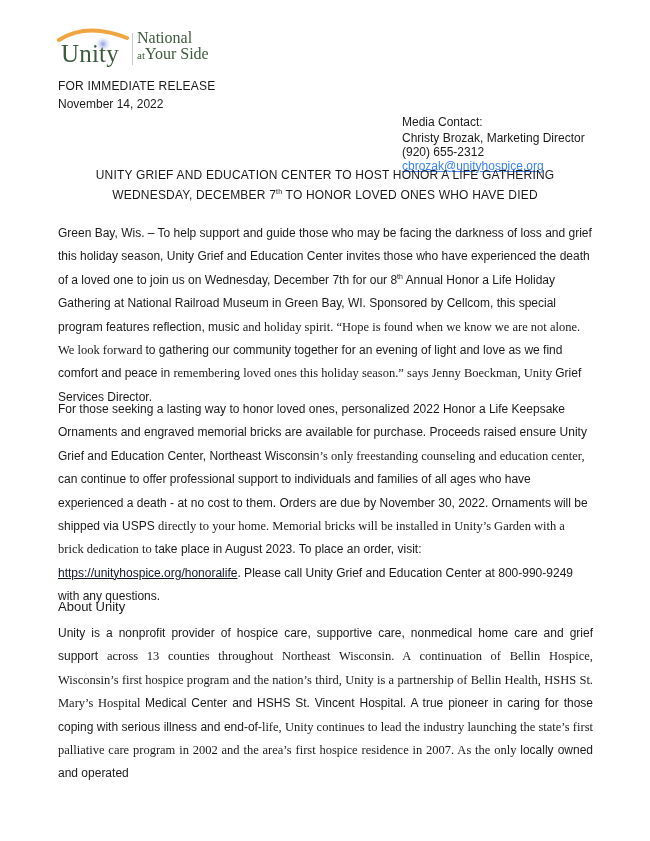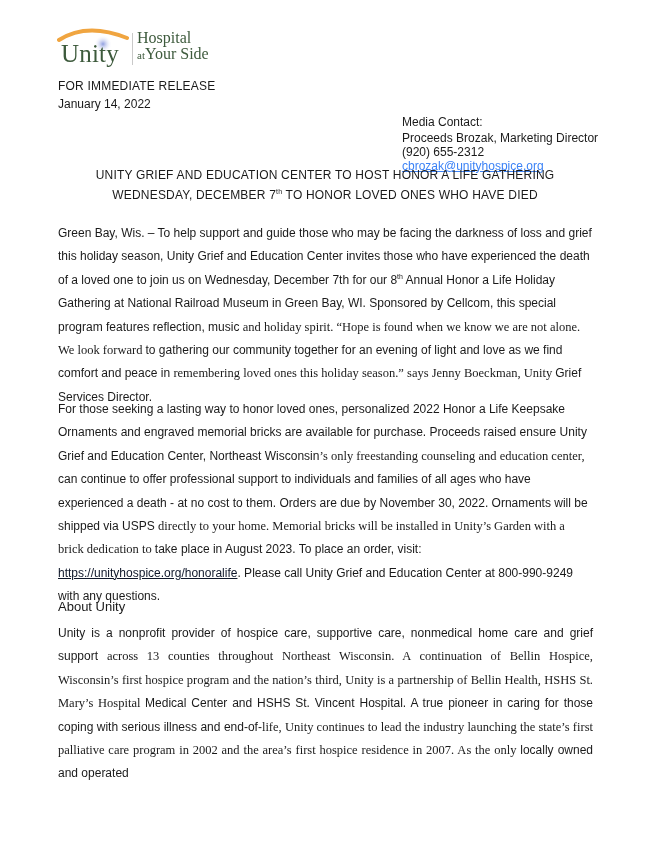--- a/index.html
+++ b/index.html
@@ -118,33 +118,33 @@
         <stop offset="0%" stop-color="#8f9ee0"></stop>
         <stop offset="100%" stop-color="#ffffff" stop-opacity="0"></stop>
       </radialGradient>
     </defs>
     <circle cx="46" cy="20" r="9" fill="url(#glow)"></circle>
     <path d="M2 16 Q 30 -2 70 14" stroke="#f0a540" stroke-width="4" fill="none" stroke-linecap="round"></path>
   </svg>
   <span class="logo-word">Unity</span>
   <div class="logo-divider"></div>
   <div class="logo-tag">
-    <span class="l1">Hospital</span>
+    <span class="l1">National</span>
     <span class="l2"><span class="small">at</span><span>Your Side</span></span>
   </div>
 </div>
 
 <div class="hdr-left">
   <div class="rel">FOR IMMEDIATE RELEASE</div>
-  <div>January 14, 2022</div>
+  <div>November 14, 2022</div>
 </div>
 
 <div class="hdr-right">
   <div>Media Contact:</div>
-  <span class="small-line">Proceeds Brozak, Marketing Director</span>
+  <span class="small-line">Christy Brozak, Marketing Director</span>
   <span class="small-line">(920) 655-2312</span>
   <a class="small-line" href="#">cbrozak@unityhospice.org</a>
 </div>
 
 <div class="headline">
   <div>UNITY GRIEF AND EDUCATION CENTER TO HOST HONOR A LIFE GATHERING</div>
   <div><span>WEDNESDAY, DECEMBER 7</span><sup>th</sup><span> TO HONOR LOVED ONES WHO HAVE DIED</span></div>
 </div>
 
 <div class="para p1"><span>Green Bay, Wis. – To help support and guide those who may be facing the darkness of loss and grief this holiday season, Unity Grief and Education Center invites those who have experienced the death of a loved one to join us on Wednesday, December 7th for our 8</span><sup>th</sup><span> Annual Honor a Life Holiday Gathering at National Railroad Museum in Green Bay, WI.  Sponsored by Cellcom, this special program features reflection, music </span><span class="serif">and holiday spirit. “Hope is found when we know we are not alone. We look forward </span><span>to gathering our community together for an evening of light and love as we find comfort and peace in </span><span class="serif">remembering loved ones this holiday season.” says Jenny Boeckman, Unity </span><span>Grief Services Director.</span></div>

